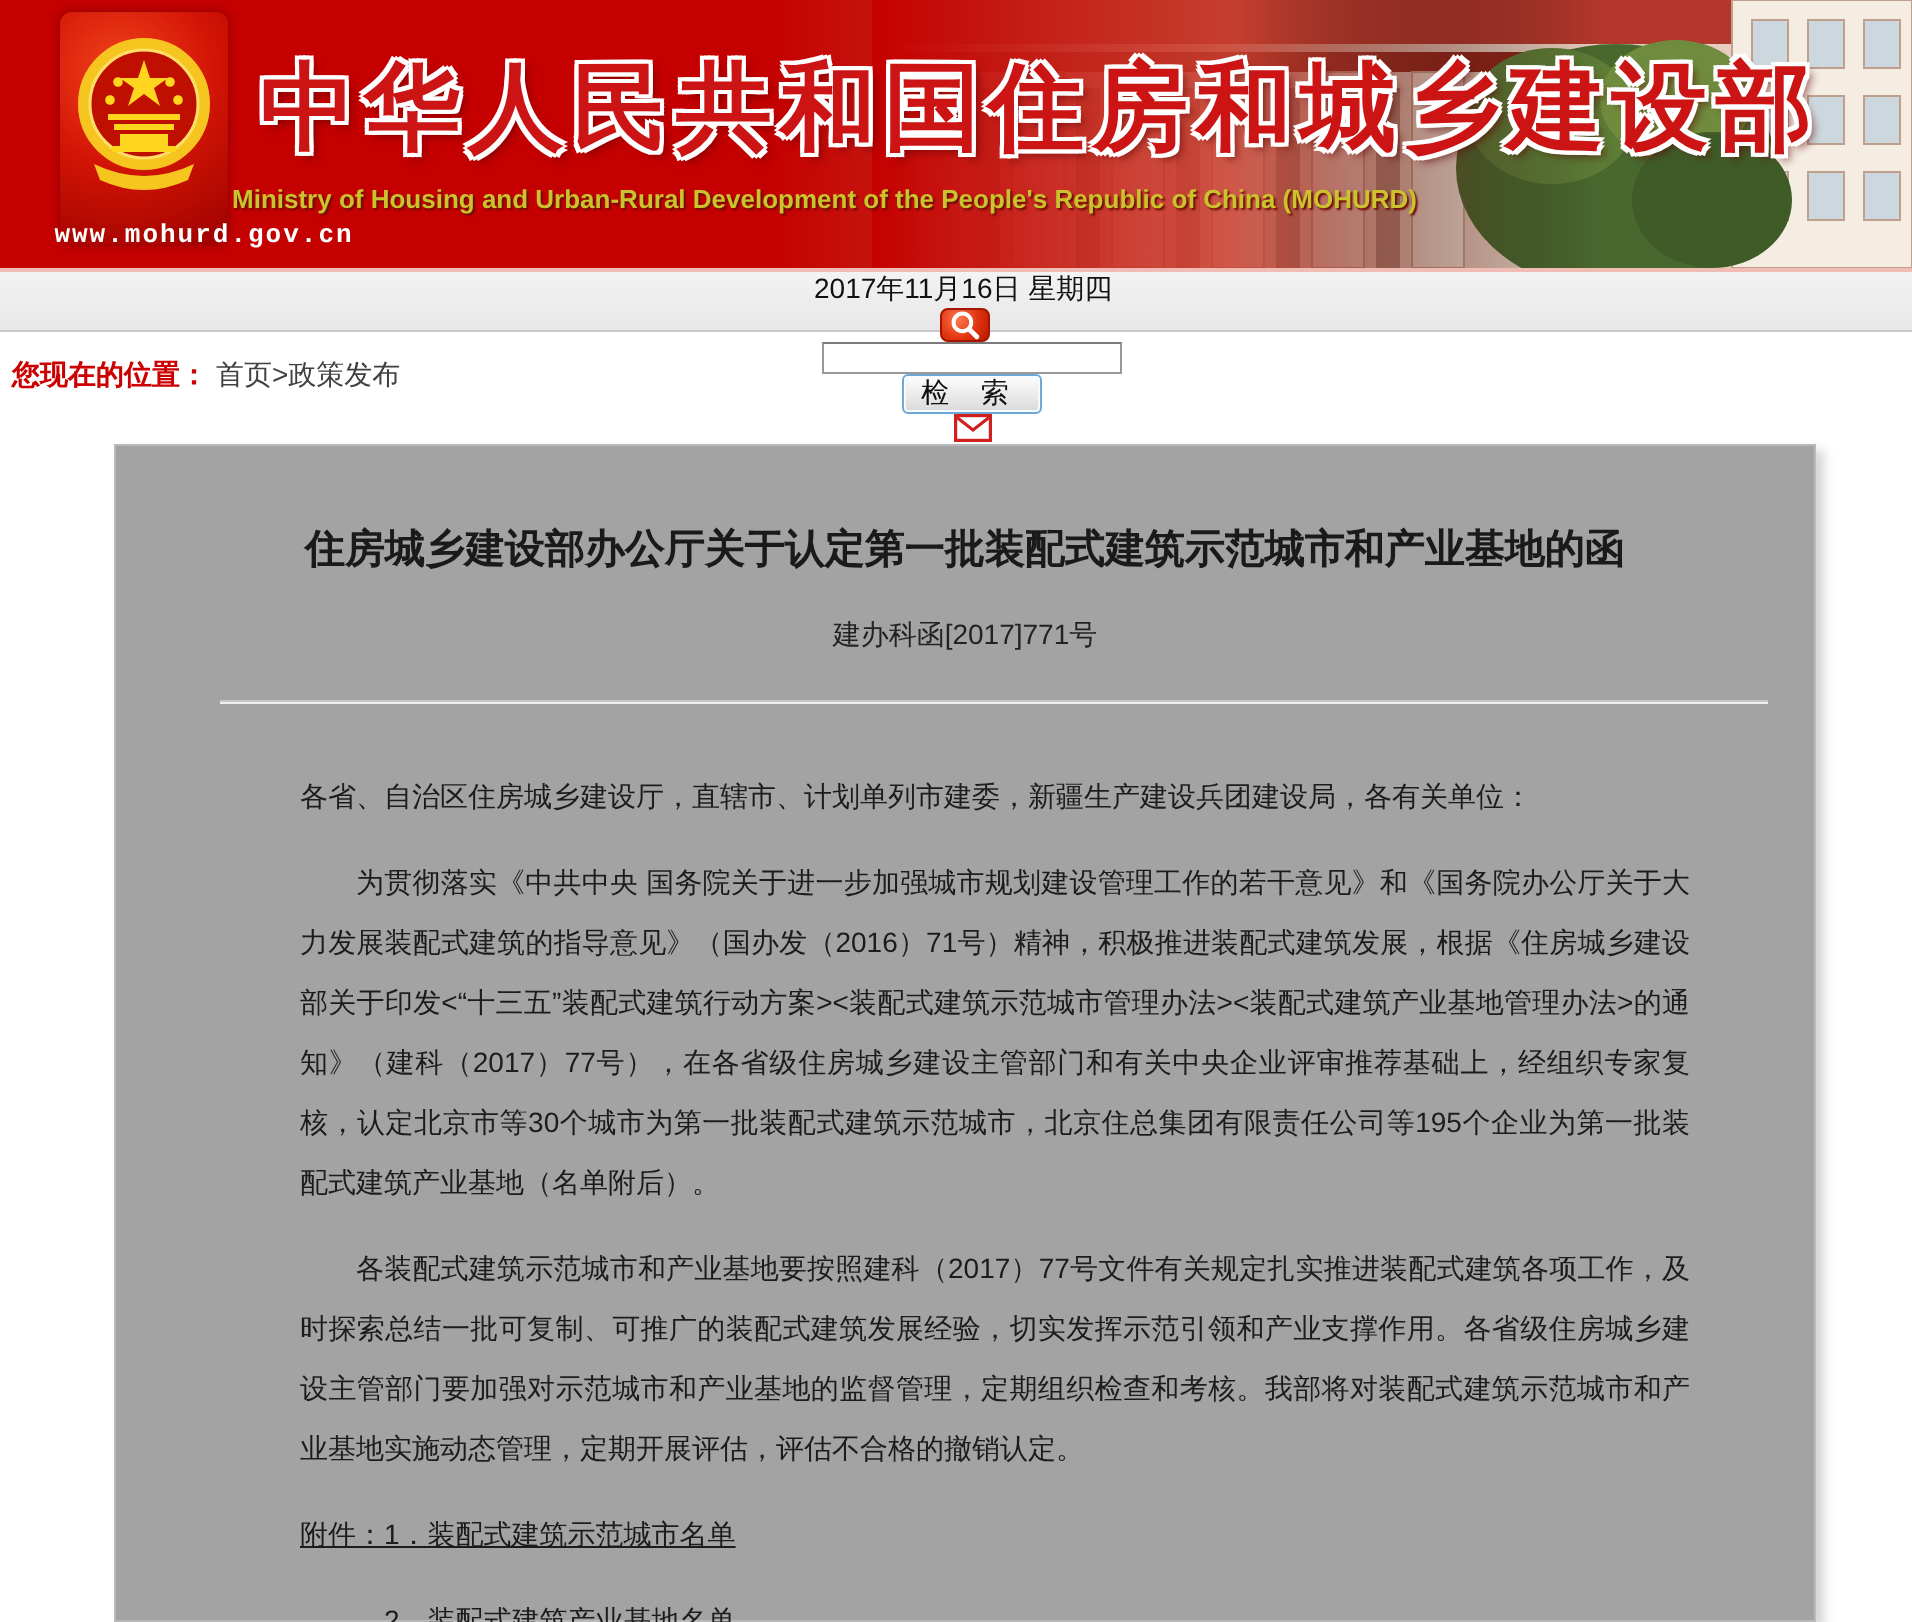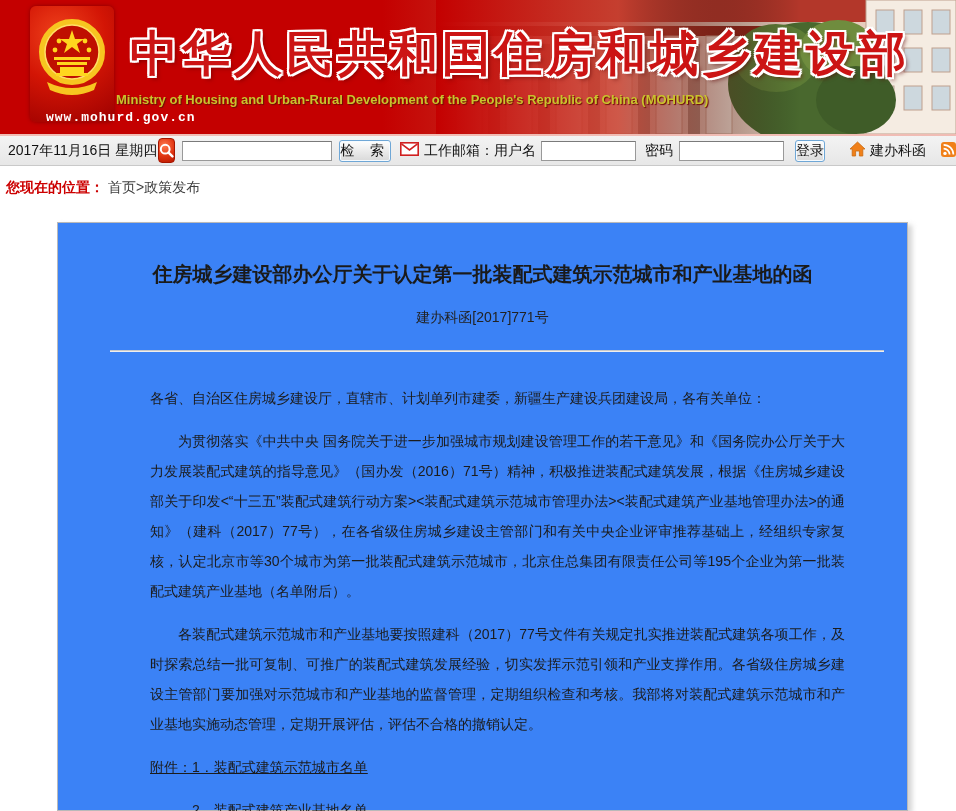--- a/index.html
+++ b/index.html
@@ -8,34 +8,34 @@
 
   
   .banner { position:relative; width:956px; height:134px;
     background:linear-gradient(90deg,#c40000 0%,#c40000 40%,#c94a35 62%,#d99a85 78%,#e3c2b2 100%);
     overflow:hidden; }
   .banner-photo { position:absolute; right:0; top:0; height:134px; width:520px; }
   .emblem-tile { position:absolute; left:30px; top:6px; width:84px; height:116px;
     border-radius:6px; background:radial-gradient(circle at 35% 25%, #f0431c 0%, #d31505 45%, #9c0000 100%);
     box-shadow:0 0 4px rgba(120,0,0,.8); }
   .emblem-tile svg { position:absolute; left:7px; top:4px; }
-  .site-url { position:absolute; left:46px; top:110px; width:150px; text-align:left;
+  .site-url { position:absolute; left:27px; top:110px; width:150px; text-align:center;
     color:#fff; font-weight:bold; font-size:13px; letter-spacing:1px;
     font-family:"Liberation Mono","DejaVu Sans Mono",monospace; }
   .site-title { position:absolute; left:130px; top:22px; width:760px; text-align:center;
     font-size:48px; font-weight:bold; letter-spacing:4px; color:#cc1414; white-space:nowrap;
     text-shadow:-2px 0 0 #fff,2px 0 0 #fff,0 -2px 0 #fff,0 2px 0 #fff,
       -2px -2px 0 #fff,2px 2px 0 #fff,-2px 2px 0 #fff,2px -2px 0 #fff, 3px 3px 4px rgba(90,0,0,.6); }
   .site-subtitle { position:absolute; left:116px; top:92px; width:760px; text-align:left;
     font-size:13px; font-weight:bold; color:#c9c32c; text-shadow:1px 1px 1px #6d0d05; }
 
   
   .toolbar { width:956px; height:32px; background:linear-gradient(#f3f3f3,#e7e7e7);
     border-top:2px solid #f0bcb4; border-bottom:1px solid #c9c9c9;
-    display:flex; align-items:center; padding-left:8px; font-size:14px; color:#111; white-space:nowrap; }
+    display:flex; align-items:center; padding-left:8px; font-size:14px; color:#111; white-space:nowrap;flex-direction:column; }
   .tb-date { width:150px; }
   .mag-btn { width:25px; height:25px; border-radius:4px; margin-left:1px;
     background:radial-gradient(circle at 35% 30%, #ff7a50, #e03410 55%, #b91800);
     border:1px solid #a51500; display:flex; align-items:center; justify-content:center; cursor:pointer; }
   .tb-input { height:20px; border:1px solid #999; border-top-color:#7a7a7a; background:#fff; padding:0 4px; font-size:12px; }
   .search-input { width:150px; margin-left:7px; }
   .btn { height:22px; font-size:14px; color:#111; cursor:pointer; text-align:center;
     background:linear-gradient(#fefefe,#d9d9d9); border:1px solid #6fa7d6; border-radius:3px;
     box-shadow:inset 0 0 0 1px #f6fbff; }
   .search-btn { width:70px; margin-left:7px; letter-spacing:6px; }
@@ -49,21 +49,21 @@
   .fav-icon { margin-left:15px; }
   .after-icon { margin-left:4px; }
 
   
   .breadcrumb { padding:13px 0 0 6px; font-size:14px; height:40px; }
   .crumb-label { color:#cc0000; font-weight:bold; }
   .crumb-path { color:#404040; margin-left:4px; }
 
   
   .doc-card { position:absolute; left:57px; top:222px; width:851px; bottom:0;
-    background:#3b82f6; border:1px solid #b9b9b9; box-shadow:4px 3px 5px rgba(160,160,160,.45); }
+    background:#a3a3a3; border:1px solid #b9b9b9; box-shadow:4px 3px 5px rgba(160,160,160,.45); }
   .doc-title { margin-top:38px; text-align:center; font-size:20px; font-weight:bold; color:#1a1a1a; }
   .doc-number { margin-top:21px; text-align:center; font-size:14px; color:#222; }
   .doc-rule { margin:23px 23px 0 52px; height:2px; background:#c9c9c9; border-bottom:1px solid #eee; }
   .doc-body { margin:31px 62px 0 92px; font-size:14px; color:#1c1c1c; line-height:30px; text-align:justify; }
   .doc-body p { margin-top:13px; }
   .doc-body p.salutation { margin-top:0; text-indent:0; }
   .doc-body p.indent { text-indent:2em; }
   .attach-line1 { margin-top:14px;text-decoration:underline; }
   .attach-line2 { margin-top:5px; padding-left:3em; }
 </style>

